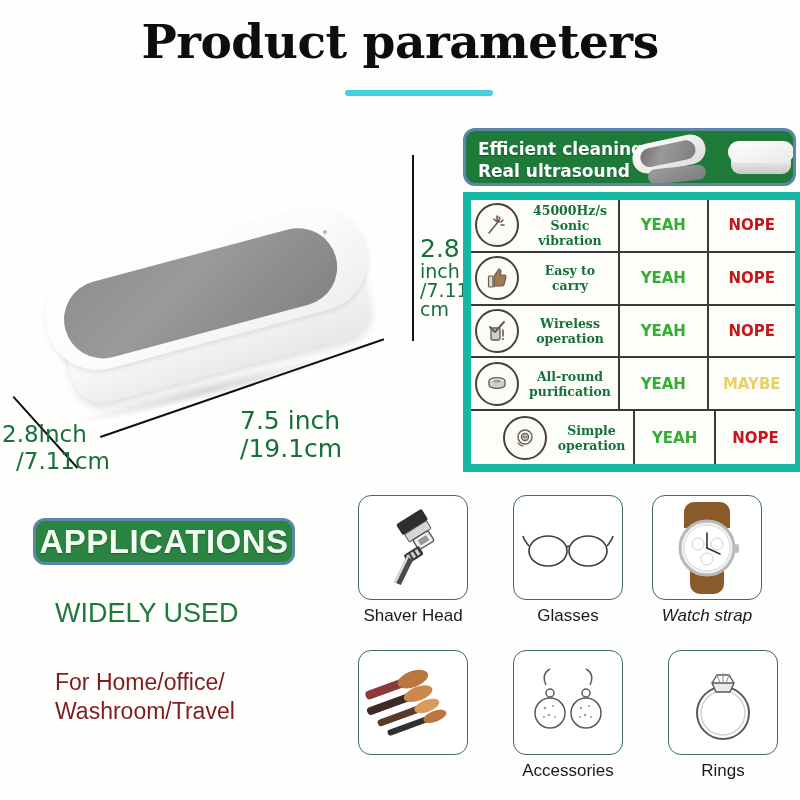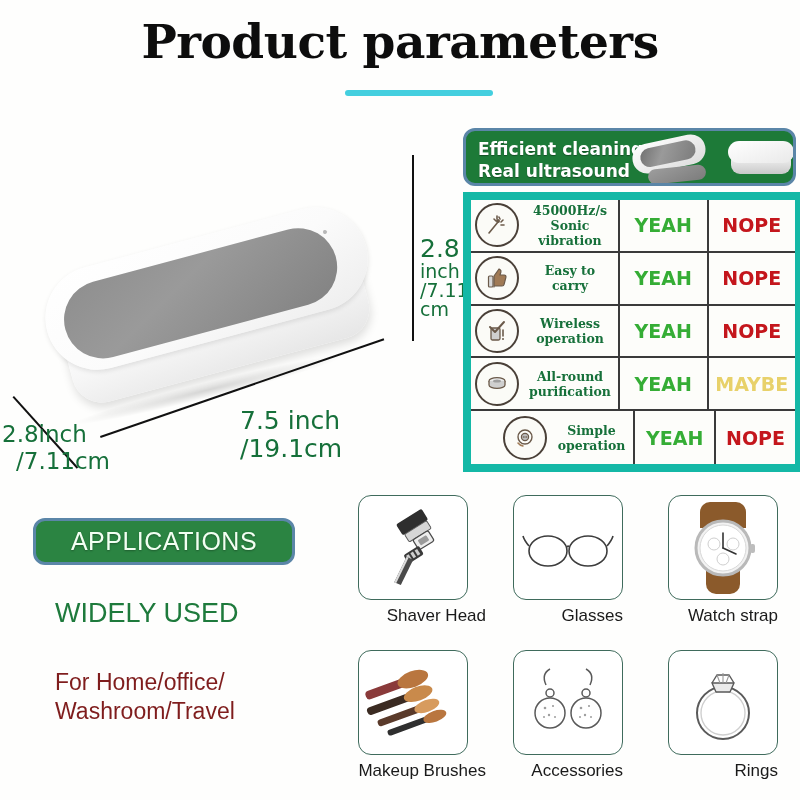--- a/index.html
+++ b/index.html
@@ -151,21 +151,21 @@
   .cmp-row:last-child{border-bottom:none;padding-left:28px;}
   .cell-feature{
     flex:0 0 46%;display:flex;align-items:center;
     box-sizing:border-box;border-right:2px solid #3a3a3a;
     padding-left:4px;
   }
   .cell-yes,.cell-no{
     flex:1;display:flex;align-items:center;justify-content:center;
     box-sizing:border-box;
     font-family:"DejaVu Sans", sans-serif;
-    font-weight:bold;font-size:19px;
+    font-weight:bold;font-size:15px;
   }
   .cell-yes{border-right:2px solid #3a3a3a;color:#35ad35;}
   .cell-no{color:#c4161c;}
   .cell-no.maybe{color:#e8d16a;text-align:right;}
   .feat-icon{
     flex:0 0 40px;height:40px;border-radius:50%;
     border:2px solid #4a4038;
     display:flex;align-items:center;justify-content:center;
     margin-right:3px;
     background:#fbfbf7;
@@ -179,21 +179,21 @@
   
   .app-badge{
     position:absolute;left:33px;top:518px;width:262px;height:47px;
     background:#2b8442;
     border:3px solid #5b86a8;
     border-radius:12px;
     box-sizing:border-box;
     display:flex;align-items:center;justify-content:center;
   }
   .app-badge-text{
-    color:#f2fff2;font-weight:normal;font-size:25px;letter-spacing:0.5px;
+    color:#f2fff2;font-weight:bold;font-size:33px;letter-spacing:0.5px;
     font-family:"Liberation Sans", sans-serif;
     text-shadow:0 1px 2px rgba(0,0,0,0.3);
   }
   .app-head{
     position:absolute;left:55px;top:598px;width:300px;
     color:#1e7a3c;font-size:27px;font-weight:normal;line-height:1.18;
     font-family:"Liberation Sans", sans-serif;
   }
   .app-sub{
     position:absolute;left:55px;top:668px;width:320px;
@@ -209,28 +209,28 @@
   .card-box{
     width:110px;height:105px;
     border:1.5px solid #3f6b5c;
     border-radius:13px;
     box-sizing:border-box;
     background:#ffffff;
     display:flex;align-items:center;justify-content:center;
     overflow:hidden;
   }
   .card-label{
-    margin-top:6px;text-align:right;
+    margin-top:6px;text-align:center;
     font-size:17px;color:#1a1a1a;
     font-family:"Liberation Sans", sans-serif;
     white-space:nowrap;
   }
   .c0{left:0px;top:0px;}
   .c1{left:155px;top:0px;}
-  .c2{left:310px;top:0px;}
+  .c2{left:294px;top:0px;font-style:italic;}
   .c3{left:0px;top:155px;}
   .c4{left:155px;top:155px;}
   .c5{left:310px;top:155px;}
   .card-label-wide{margin-left:-18px;width:146px;}
 </style>
 </head>
 <body>
 
 <div class="page">
 
@@ -464,21 +464,20 @@
             <ellipse cx="58" cy="18.5" rx="16" ry="8" fill="#b9763f"></ellipse>
             <rect x="4" y="30" width="50" height="8" rx="3.5" fill="#3b2b22"></rect>
             <ellipse cx="58" cy="34" rx="15" ry="7" fill="#c98a4b"></ellipse>
             <rect x="10" y="45" width="48" height="7" rx="3" fill="#5a3a2a"></rect>
             <ellipse cx="62" cy="48.5" rx="13" ry="6" fill="#d79b5e"></ellipse>
             <rect x="16" y="58" width="46" height="6" rx="2.5" fill="#2f2f2f"></rect>
             <ellipse cx="66" cy="61" rx="12" ry="5.5" fill="#b9763f"></ellipse>
           </g>
         </svg>
       </div>
-      <div class="card-label card-label-wide">Makeup Brushes</div>
     </div>
 
     <div class="card c4">
       <div class="card-box">
         <svg width="80" height="92" viewBox="0 0 80 92">
           <g fill="none" stroke="#5a5a5a" stroke-width="1.5">
             <path d="M22 12 q-9 5 -4 16"></path>
             <circle cx="22" cy="36" r="4"></circle>
             <circle cx="22" cy="56" r="15"></circle>
             <path d="M58 12 q9 5 4 16"></path>

